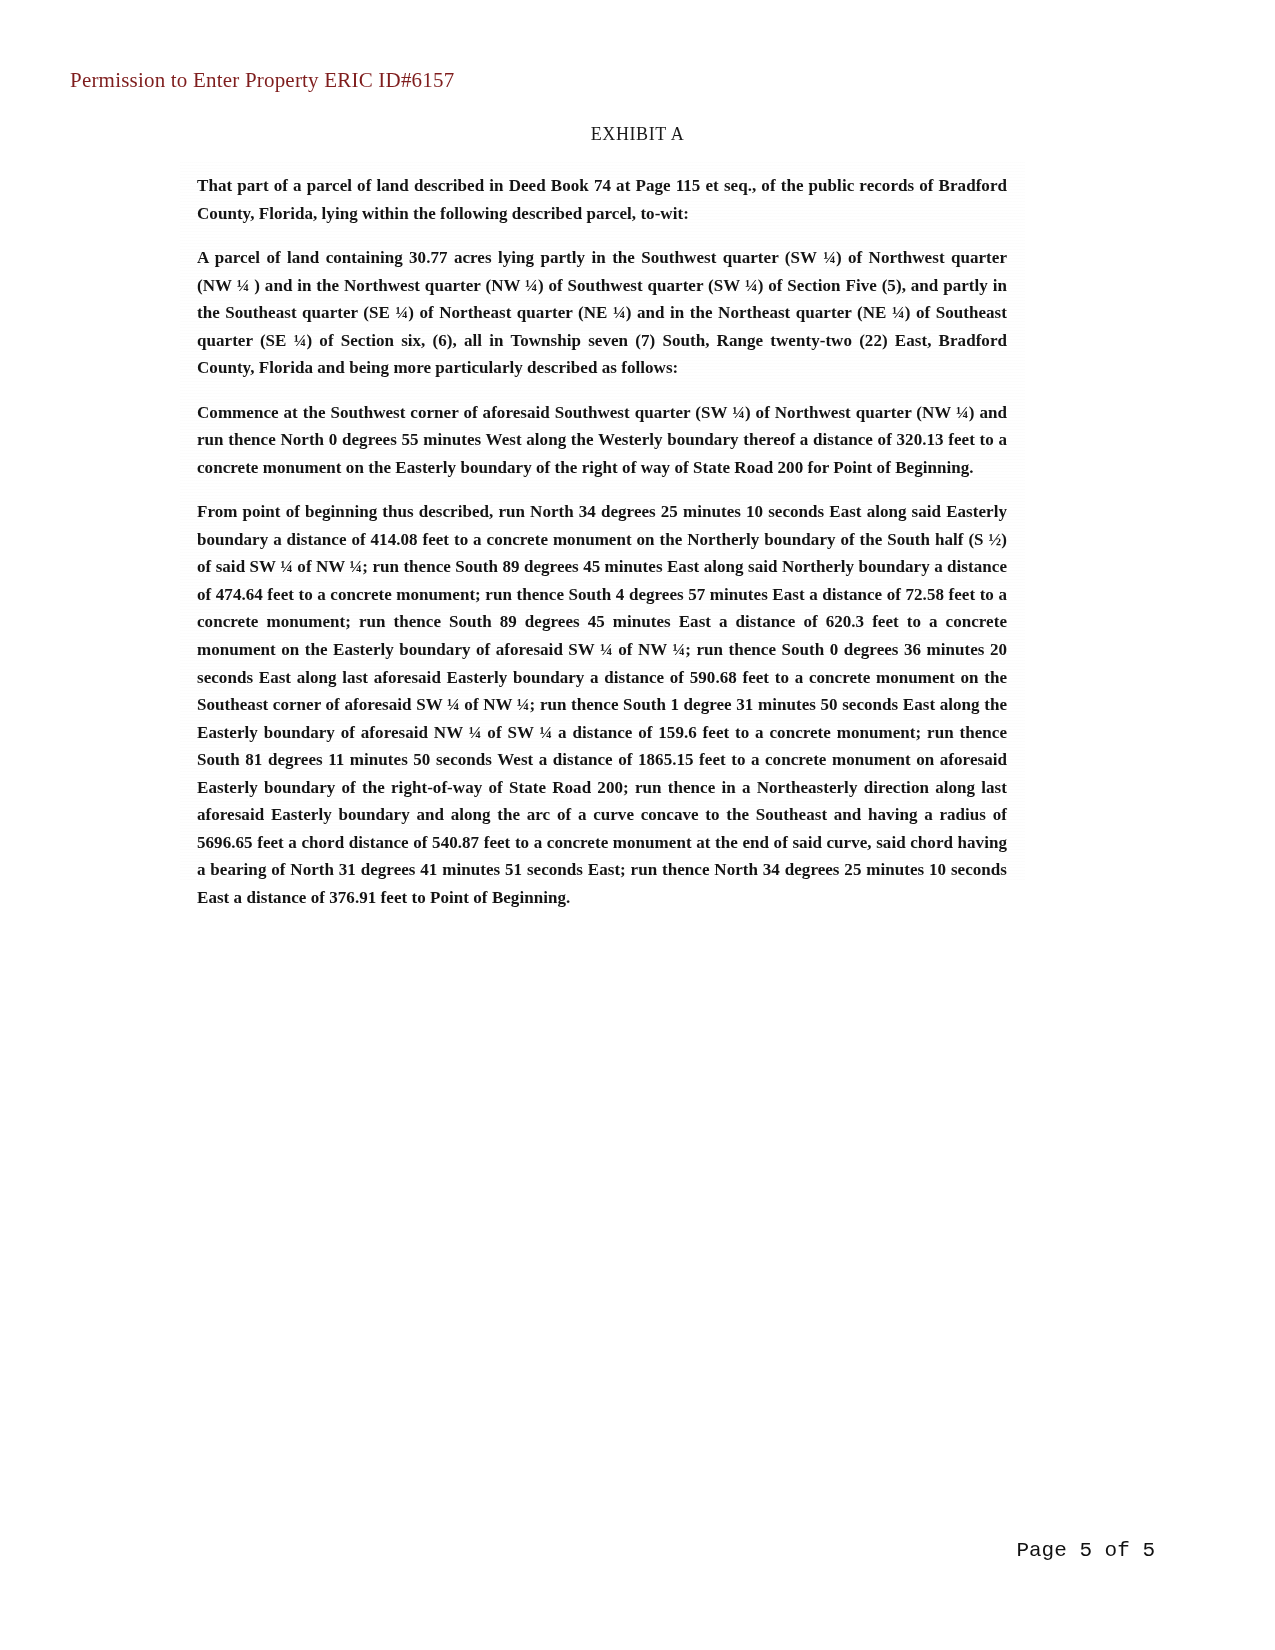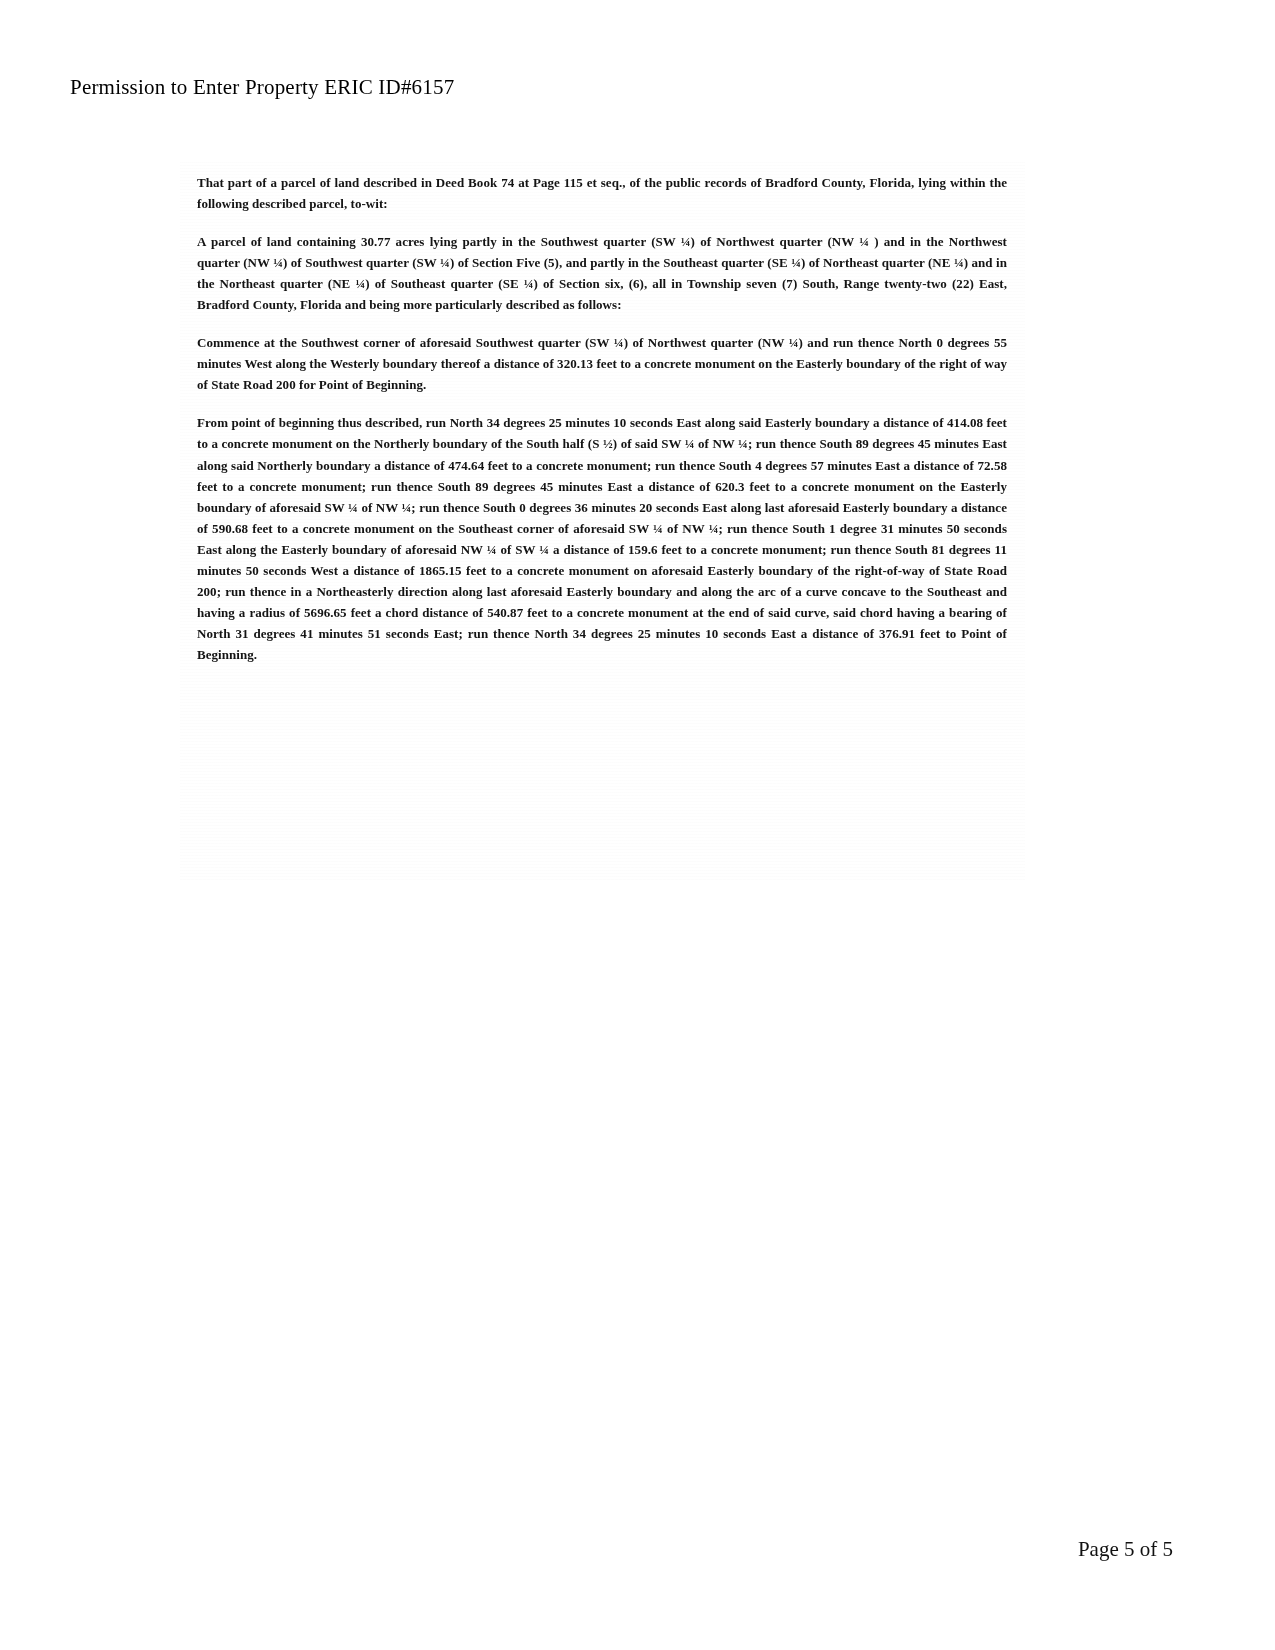--- a/index.html
+++ b/index.html
@@ -19,23 +19,22 @@
   }
 
   
   .doc-header {
     position: absolute;
     left: 70px;
     top: 68px;
     font-family: "Liberation Serif", serif;
     font-size: 21px;
     letter-spacing: 0.2px;
-    color: #000000;
+    color: #7f1d1d;
     white-space: nowrap;
-    margin-top: 7px;
   }
 
   
   .exhibit-title {
     position: absolute;
     left: 0;
     right: 0;
     top: 124px;
     text-align: center;
     font-family: "Liberation Serif", serif;
@@ -44,44 +43,44 @@
     color: #1a1a1a;
   }
 
   
   .body-block {
     position: absolute;
     left: 197px;
     top: 172px;
     width: 810px;
     font-family: "Liberation Serif", serif;
-    font-size: 13px;
+    font-size: 17px;
     line-height: 1.62;
     color: #141414;
     text-align: left;
     font-weight: 600;
     letter-spacing: 0.05px;
     -webkit-font-smoothing: none;
   }
   .body-block p {
     margin: 0 0 17px 0;
   }
   .body-block p:last-child {
     margin-bottom: 16px;
   }
   .p-justify {
     text-align: justify;
   }
 
   
   .footer-page {
     position: absolute;
-    right: 102px;
+    right: 120px;
     bottom: 88px;
-    font-family: Liberation Serif, serif;
+    font-family: Liberation Mono, monospace;
     font-size: 21px;
     color: #111111;
     white-space: nowrap;
     margin-top: 19px;
   }
 
   
   .scan-tint {
     position: absolute;
     left: 180px;
@@ -94,20 +93,21 @@
       repeating-linear-gradient(0deg, rgba(0,0,0,0.6) 0px, rgba(0,0,0,0) 1px, rgba(0,0,0,0) 3px);
   }
 </style>
 </head>
 <body>
 
 <div class="page">
 
   <div class="doc-header">Permission to Enter Property ERIC ID#6157</div>
 
+  <div class="exhibit-title">EXHIBIT A</div>
 
   <div class="body-block">
     <p class="p-justify">That part of a parcel of land described in Deed Book 74 at Page 115 et seq., of the public records of Bradford County, Florida, lying within the following described parcel, to-wit:</p>
     <p class="p-justify">A parcel of land containing 30.77 acres lying partly in the Southwest quarter (SW ¼) of Northwest quarter (NW ¼ ) and in the Northwest quarter (NW ¼) of Southwest quarter (SW ¼) of Section Five (5), and partly in the Southeast quarter (SE ¼) of Northeast quarter (NE ¼) and in the Northeast quarter (NE ¼) of Southeast quarter (SE ¼) of Section six, (6), all in Township seven (7) South, Range twenty-two (22) East, Bradford County, Florida and being more particularly described as follows:</p>
     <p class="p-justify">Commence at the Southwest corner of aforesaid Southwest quarter (SW ¼) of Northwest quarter (NW ¼) and run thence North 0 degrees 55 minutes West along the Westerly boundary thereof a distance of 320.13 feet to a concrete monument on the Easterly boundary of the right of way of State Road 200 for Point of Beginning.</p>
     <p class="p-justify">From point of beginning thus described, run North 34 degrees 25 minutes 10 seconds East along said Easterly boundary a distance of 414.08 feet to a concrete monument on the Northerly boundary of the South half (S ½) of said SW ¼ of NW ¼;  run thence South 89 degrees 45 minutes East along said Northerly boundary a distance of 474.64 feet to a concrete monument; run thence South 4 degrees 57 minutes East a distance of 72.58 feet to a concrete monument; run thence South 89 degrees 45 minutes East a distance of 620.3 feet to a concrete monument on the Easterly boundary of aforesaid SW ¼ of NW ¼; run thence South 0 degrees 36 minutes 20 seconds East along last aforesaid Easterly boundary a distance of 590.68 feet to a concrete monument on the Southeast corner of aforesaid SW ¼ of NW ¼; run thence South 1 degree 31 minutes 50 seconds East along the Easterly boundary of aforesaid NW ¼ of SW ¼ a distance of 159.6 feet to a concrete monument; run thence South 81 degrees 11 minutes 50 seconds West a distance of 1865.15 feet to  a concrete monument on aforesaid Easterly boundary of the right-of-way of State Road 200; run thence in a Northeasterly direction along last aforesaid Easterly boundary and along the arc of a curve concave to the Southeast and having a radius of 5696.65 feet a chord distance of 540.87 feet to a concrete monument at the end of said curve, said chord having a bearing of North 31 degrees 41 minutes 51 seconds East; run thence North 34 degrees 25 minutes 10 seconds East a distance of 376.91 feet to Point of Beginning.</p>
   </div>
 
   <div class="scan-tint"></div>
 

